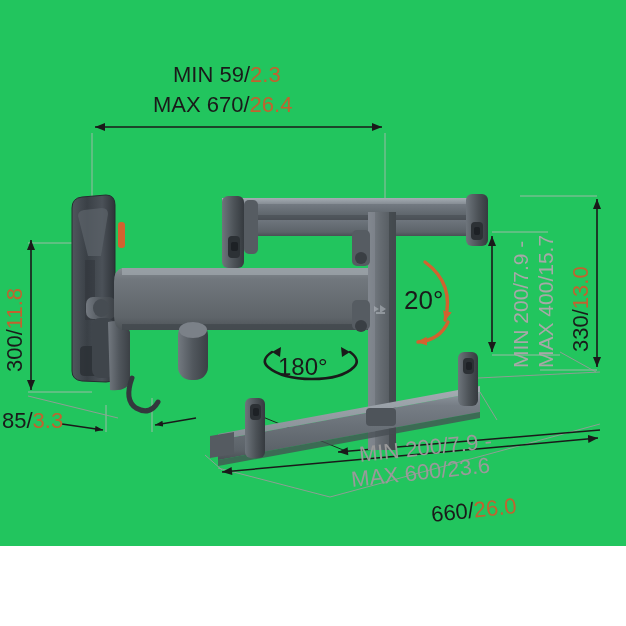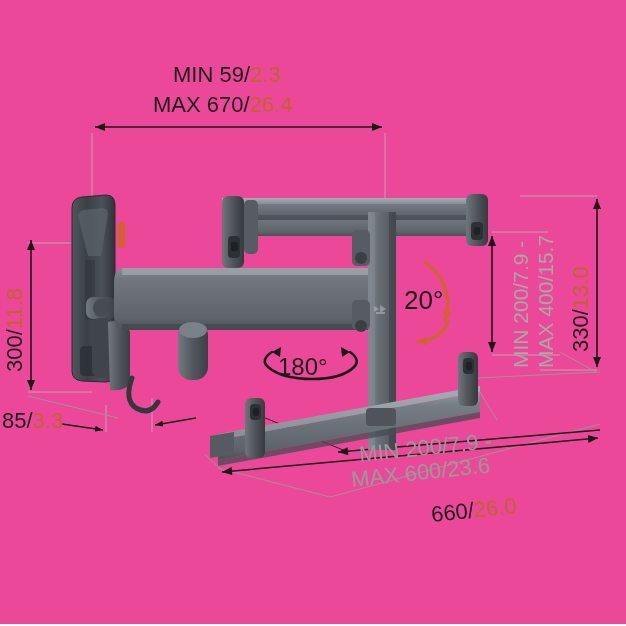--- a/index.html
+++ b/index.html
@@ -6,22 +6,22 @@
     margin: 0;
     padding: 0;
     background: #ffffff;
   }
   body {
     font-family: "Liberation Sans", sans-serif;
   }
   #stage {
     position: relative;
     width: 626px;
-    height: 624px;
-    background: #ec4899;
+    height: 546px;
+    background: #22c55e;
     overflow: hidden;
   }
   #stage svg {
     position: absolute;
     top: 0;
     left: 0;
   }
   .dimtext {
     font-family: "Liberation Sans", sans-serif;
     font-weight: 400;

